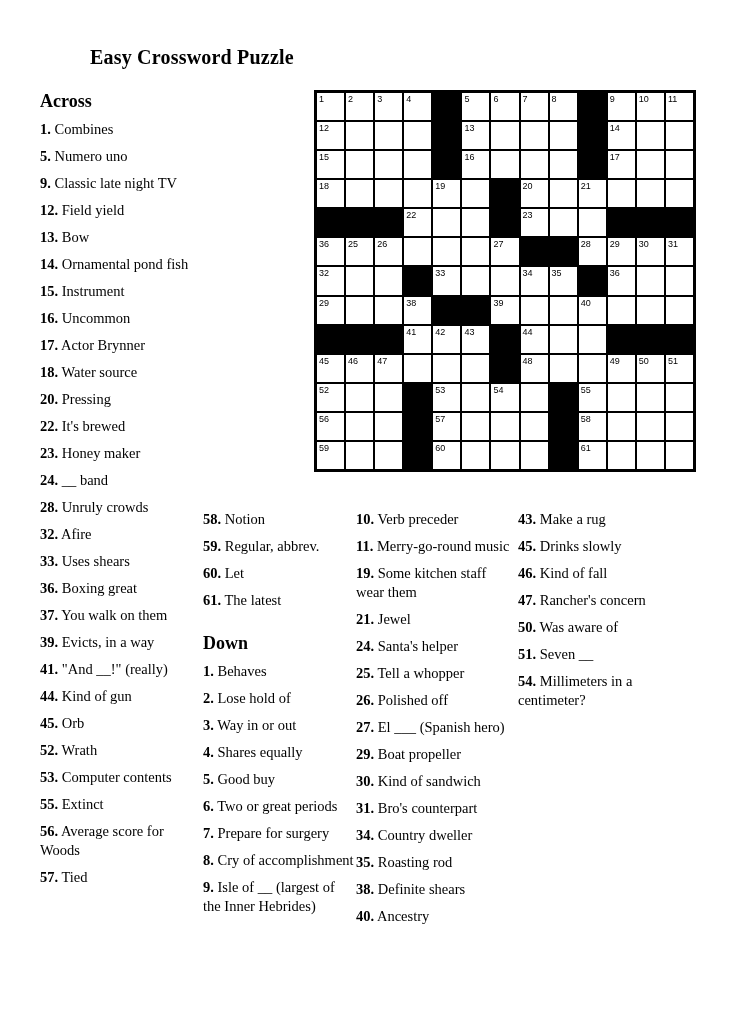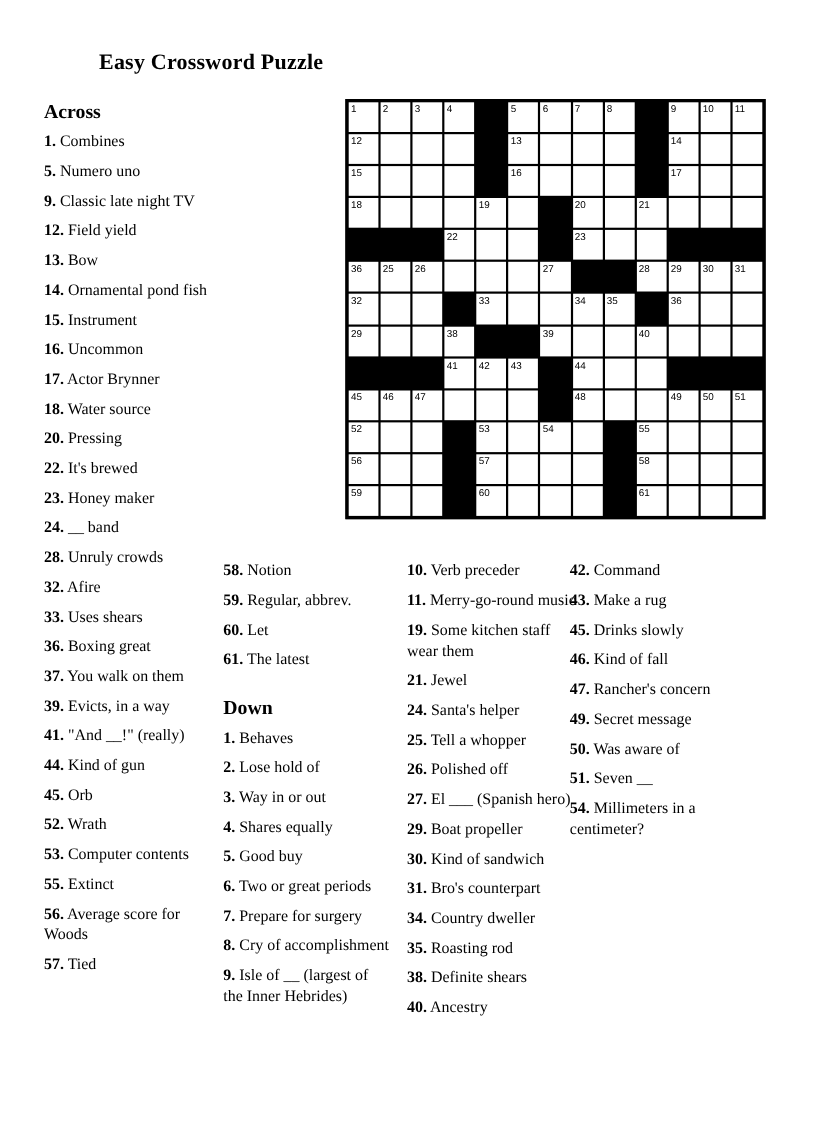--- a/index.html
+++ b/index.html
@@ -23,21 +23,21 @@
   }
 
   
   .col {
     position: absolute;
     font-size: 14.5px;
     line-height: 19px;
   }
   .col1 { left: 40px;  top: 92px;  width: 150px; }
   .col2 { left: 203px; top: 510px; width: 151px; }
-  .col3 { left: 370px; top: 510px; width: 158px; }
+  .col3 { left: 356px; top: 510px; width: 158px; }
   .col4 { left: 518px; top: 510px; width: 172px; }
 
   .clue-header {
     font-weight: bold;
     font-size: 18px;
     margin-bottom: 9px;
   }
   .down-gap { margin-top: 24px; }
   .clue { margin-bottom: 8px; }
   .clue .num { font-weight: bold; }
@@ -437,25 +437,23 @@
         <div class="clue"><span class="num">31.</span><span> Bro's counterpart</span></div>
         <div class="clue"><span class="num">34.</span><span> Country dweller</span></div>
         <div class="clue"><span class="num">35.</span><span> Roasting rod</span></div>
         <div class="clue"><span class="num">38.</span><span> Definite shears</span></div>
         <div class="clue"><span class="num">40.</span><span> Ancestry</span></div>
       </div>
   </div>
 
   <div class="col col4">
     <div id="list-down-3">
-        <div class="clue"><span class="num">42.</span><span> Command</span></div>
         <div class="clue"><span class="num">43.</span><span> Make a rug</span></div>
         <div class="clue"><span class="num">45.</span><span> Drinks slowly</span></div>
         <div class="clue"><span class="num">46.</span><span> Kind of fall</span></div>
         <div class="clue"><span class="num">47.</span><span> Rancher's concern</span></div>
-        <div class="clue"><span class="num">49.</span><span> Secret message</span></div>
         <div class="clue"><span class="num">50.</span><span> Was aware of</span></div>
         <div class="clue"><span class="num">51.</span><span> Seven __</span></div>
         <div class="clue"><span class="num">54.</span><span> Millimeters in a centimeter?</span></div>
       </div>
   </div>
 
 </div>
 
 </body></html>

